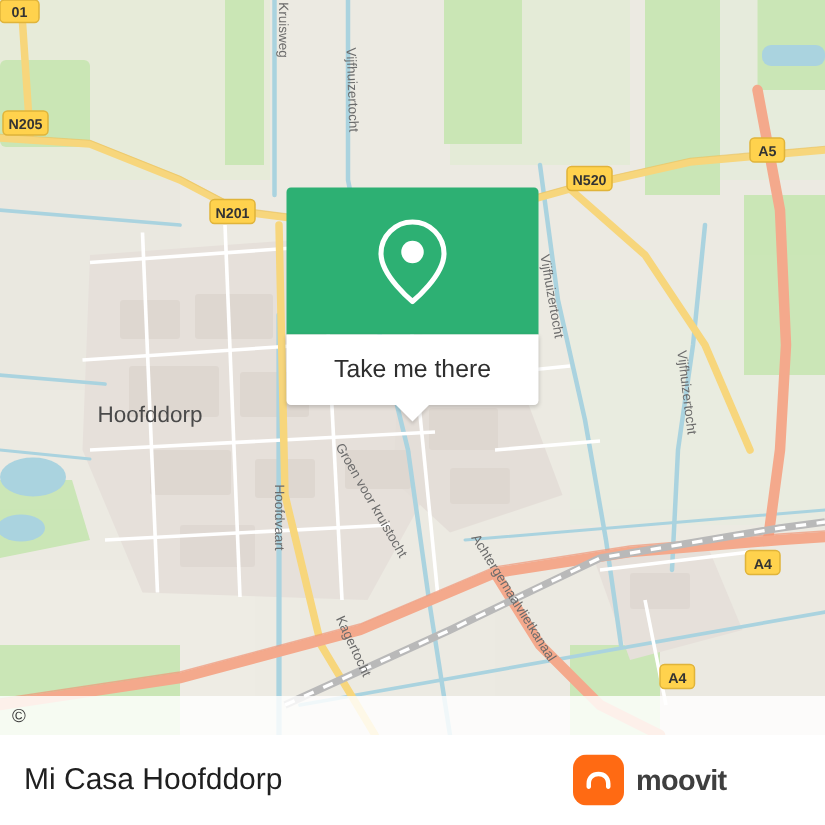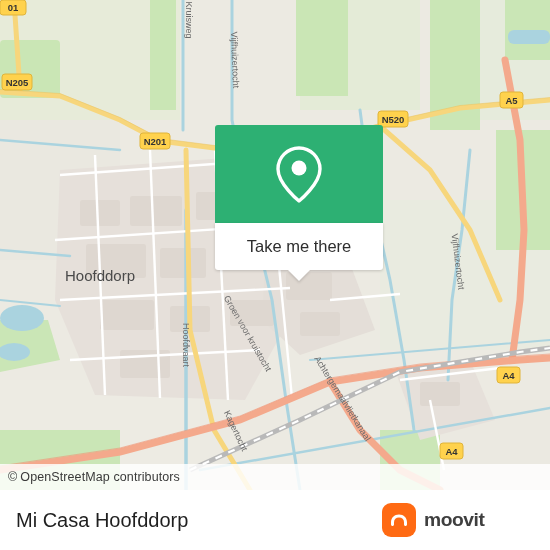--- a/index.html
+++ b/index.html
@@ -27,21 +27,21 @@
     display:flex; align-items:center;
     font-size:12.5px; color:#3a3a3a;
     padding-left:8px; box-sizing:border-box;
     letter-spacing:0.1px;
   }
   .attribution .copy { margin-right:3px; }
 
   
   .pin-card {
     position:absolute; left:191px; top:125px;
-    width:156px; height:145px;margin-left:24px;
+    width:156px; height:145px;
   }
   .pin-top {
     width:168px; height:98px;
     background:#2db073;
     border-radius:3px 3px 0 0;
     display:flex; align-items:center; justify-content:center;
   }
   .pin-glyph { width:46px; height:57px; display:block; }
   .pin-bottom {
     position:relative;
@@ -248,21 +248,20 @@
         </svg>
       </div>
       <div class="pin-bottom">
         <span>Take me there</span>
         <div class="pin-tail"></div>
       </div>
     </div>
 
     <div class="attribution">
       <span class="copy">©</span>
-      <span>OpenStreetMap contributors</span>
     </div>
   </div>
 
   <div class="footer">
     <div class="footer-title">Mi Casa Hoofddorp</div>
     <div class="footer-spacer"></div>
     <div class="brand">
       <svg class="brand-mark" viewBox="0 0 34 34" xmlns="http://www.w3.org/2000/svg">
         <rect x="0" y="0" width="34" height="34" rx="9" fill="#ff6a13"></rect>
         <path d="M9 19.5 C9 14.5 12.3 11.5 17 11.5 C21.7 11.5 25 14.5 25 19.5 L25 21.5 C25 22.3 24.3 23 23.5 23 C22.7 23 22 22.3 22 21.5 L22 19.3 C22 16.4 20 14.5 17 14.5 C14 14.5 12 16.4 12 19.3 L12 21.5 C12 22.3 11.3 23 10.5 23 C9.7 23 9 22.3 9 21.5 Z" fill="#ffffff"></path>

